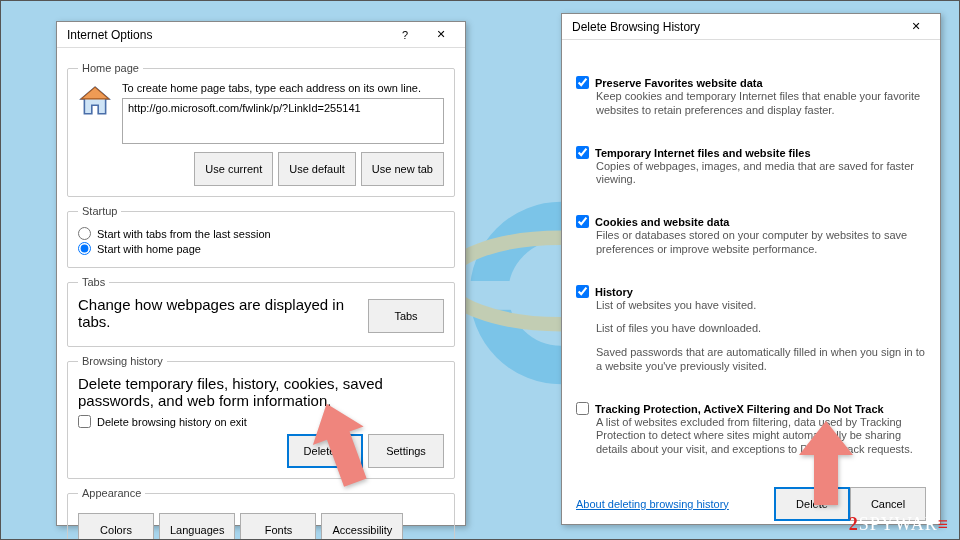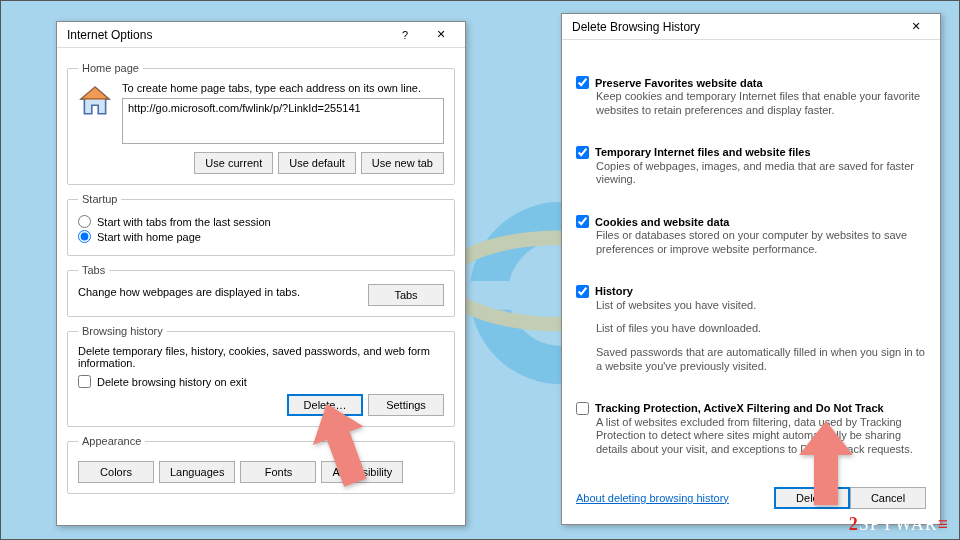--- a/index.html
+++ b/index.html
@@ -29,30 +29,30 @@
   .tabs { display:flex; border-bottom:1px solid #bbb; margin-bottom:8px; }
   .tab { padding:4px 8px; border:1px solid #bbb; border-bottom:none; background:#f0f0f0; margin-right:-1px; font-size:11px; position:relative; top:1px;}
   .tab.active { background:#fff; border-bottom:1px solid #fff; }
   fieldset { border:1px solid #ccc; border-radius:2px; margin:6px 0 8px 0; padding:8px 10px 10px 10px; }
   legend { font-size:11px; padding:0 4px; color:#444; }
   .home-row { display:flex; gap:10px; }
   .house-icon { width:34px; height:34px; margin-top:2px; }
   .home-desc { font-size:11px; flex:1; }
   textarea.url { width:100%; height:46px; font-family:inherit; font-size:11px; resize:none; margin-top:4px; padding:3px 5px; border:1px solid #aaa; }
   .btnrow { display:flex; justify-content:flex-end; gap:5px; margin-top:6px; }
-  button.win { min-width:76px; height:22px; font-family:inherit; font-size:11px; background:#f0f0f0; border:1px solid #adadad; padding:0 10px; }
+  button.win { min-width:76px; height:34px; font-family:inherit; font-size:11px; background:#f0f0f0; border:1px solid #adadad; padding:0 10px; }
   button.win.hl { border:2px solid #0078d7; }
   .radio-row, .check-row { display:flex; align-items:center; gap:6px; margin:2px 0; font-size:11px; }
-  .group-desc { font-size:11px; margin-bottom:6px; }
+  .group-desc { font-size:15px; margin-bottom:6px; }
   .split { display:flex; justify-content:space-between; align-items:center; }
 
   
   #dbh { left:560px; top:12px; width:380px; height:512px; }
   .opt { margin:6px 4px 10px 4px; }
-  .opt .hdr { display:flex; align-items:center; gap:6px;margin-top:28px; }
+  .opt .hdr { display:flex; align-items:flex-end; gap:6px;margin-top:28px; }
   .opt .label { font-weight:bold; font-size:11px; }
   .opt .desc { font-size:11px; color:#555; margin-left:20px; margin-top:1px; line-height:1.25; }
   .link { color:#0066cc; text-decoration:underline; font-size:11px; }
   .dbh-footer { display:flex; align-items:center; padding:10px 14px 12px 14px; }
   .dbh-footer .spacer { flex:1; }
 
   
   .arrow { position:absolute; pointer-events:none; }
   .arrow svg { filter: drop-shadow(1px 2px 2px rgba(0,0,0,.25)); }
 

